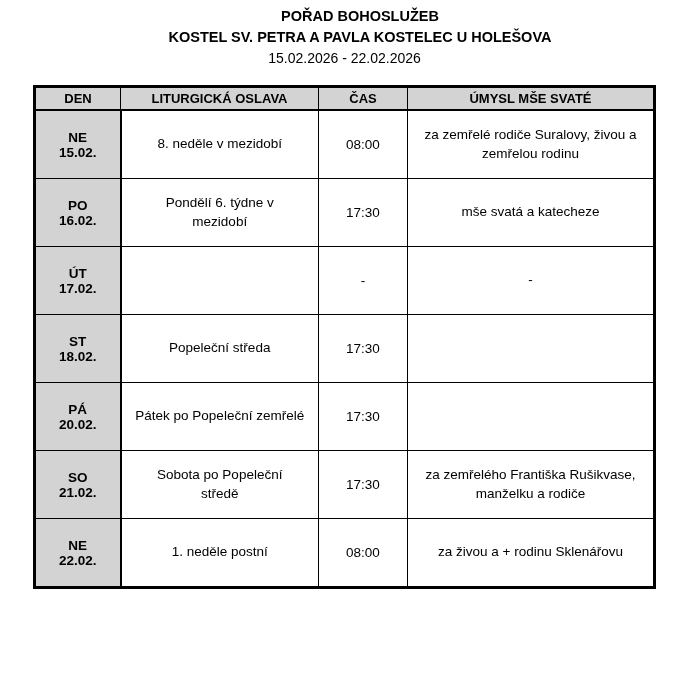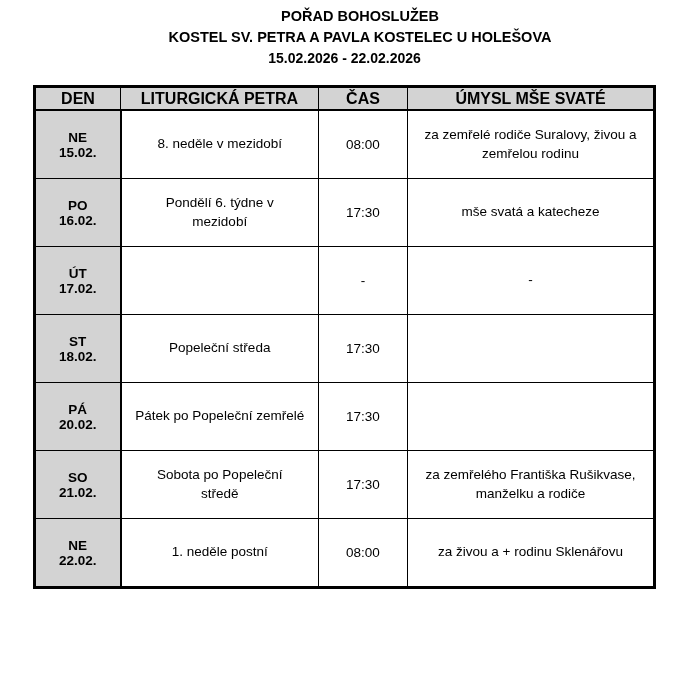--- a/index.html
+++ b/index.html
@@ -20,40 +20,40 @@
   }
   .page-title,
   .page-subtitle {
     font-size: 14.5px;
     font-weight: bold;
     line-height: 21px;
     margin-left: 31px;
   }
   .page-daterange {
     font-size: 14px;
-    font-weight: bold;
+    font-weight: normal;
     line-height: 21px;
   }
   table.schedule {
     width: 621px;
     margin: 16px auto 0 auto;
     border-collapse: collapse;
     table-layout: fixed;
     border: 3px solid #000;
   }
   .schedule th,
   .schedule td {
     border: 1px solid #000;
     text-align: center;
     vertical-align: middle;
     overflow: hidden;
   }
   .schedule th {
     background: var(--header-bg, #d3d3d3);
-    font-size: 16px;
+    font-size: 13px;
     font-weight: bold;
     height: 21px;
     border-bottom: 2px solid #000;
     padding: 0;
   }
   .col-day        { width: 84px;  }
   .col-celebration{ width: 197px; }
   .col-time       { width: 88px; margin-top: 28px;  }
   .col-intention  { width: 245px; }
   .schedule td {
@@ -88,21 +88,21 @@
   <div class="page-header">
     <div class="page-title">POŘAD BOHOSLUŽEB</div>
     <div class="page-subtitle">KOSTEL SV. PETRA A PAVLA KOSTELEC U HOLEŠOVA</div>
     <div class="page-daterange">15.02.2026 - 22.02.2026</div>
   </div>
 
   <table class="schedule">
     <thead>
       <tr>
         <th class="col-day">DEN</th>
-        <th class="col-celebration">LITURGICKÁ PETRA</th>
+        <th class="col-celebration">LITURGICKÁ OSLAVA</th>
         <th class="col-time">ČAS</th>
         <th class="col-intention">ÚMYSL MŠE SVATÉ</th>
       </tr>
     </thead>
     <tbody>
   <tr>
     <td class="day-cell">
       <div class="day-inner">
         <span class="day-abbr">NE</span>
         <span class="day-date">15.02.</span>

